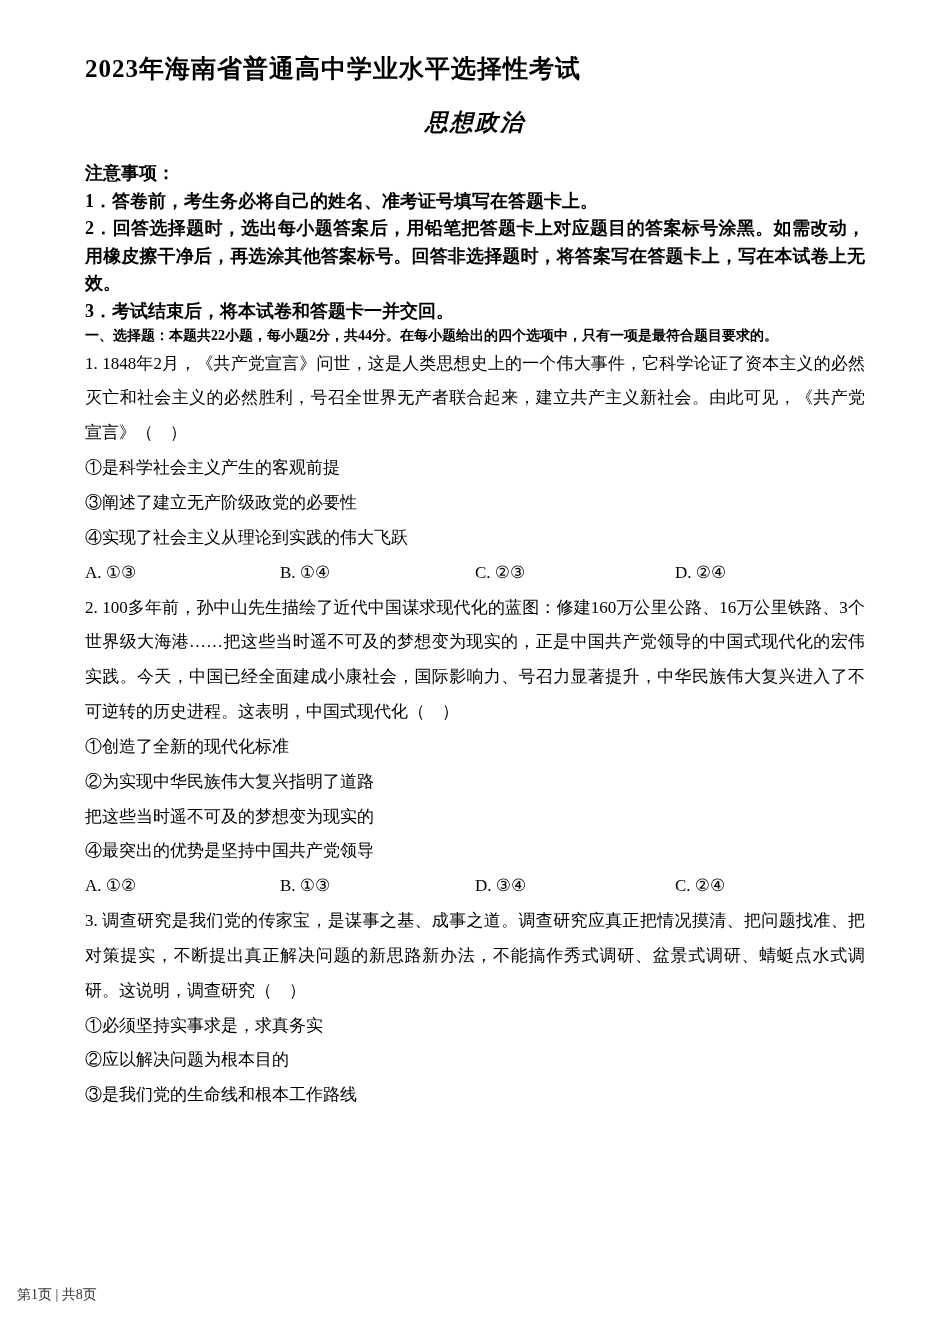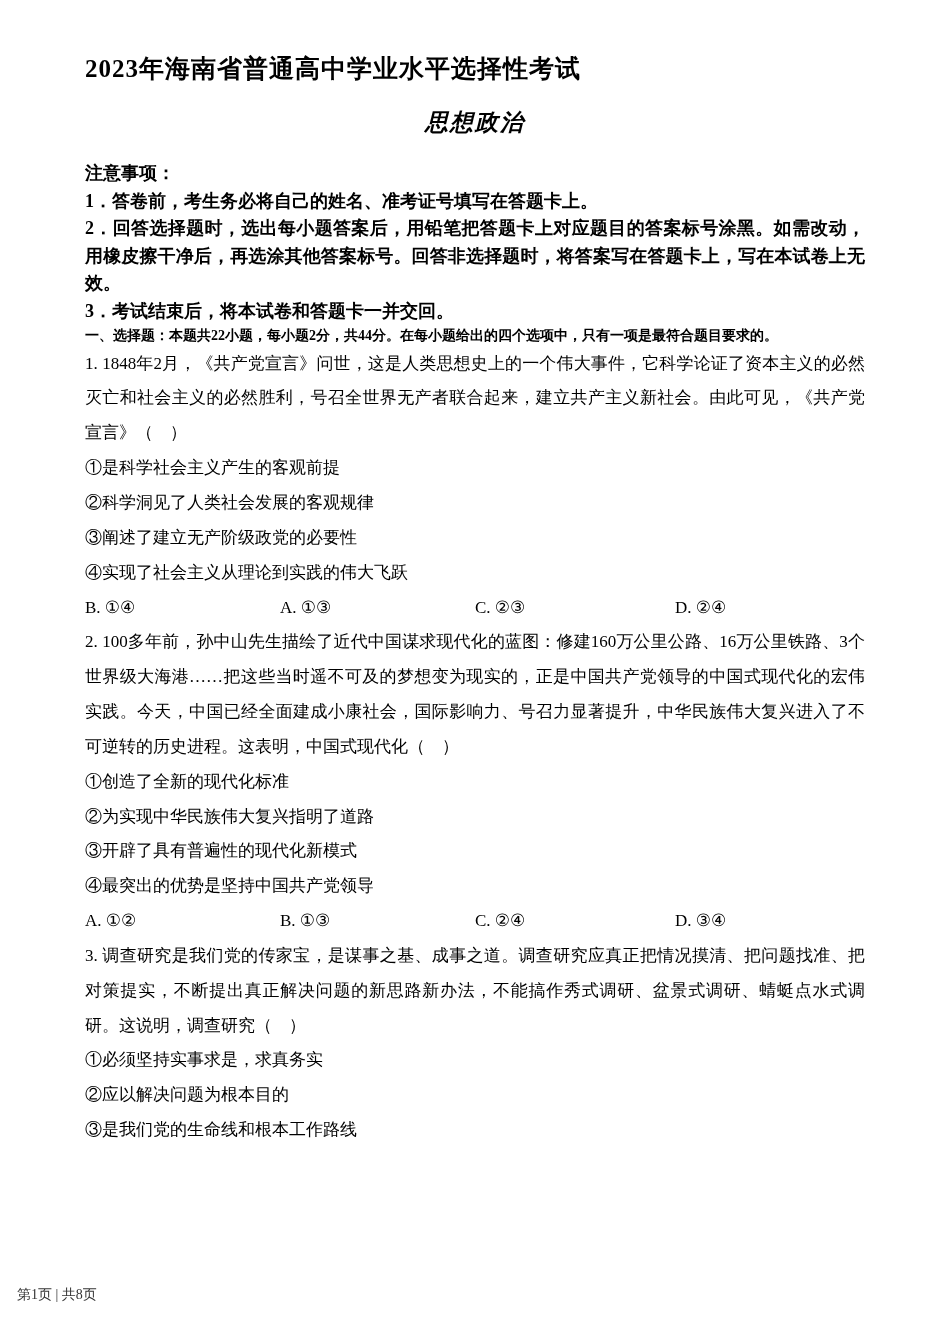--- a/index.html
+++ b/index.html
@@ -77,42 +77,41 @@
     <div>3．考试结束后，将本试卷和答题卡一并交回。</div>
   </div>
 
   <div class="section-header">一、选择题：本题共22小题，每小题2分，共44分。在每小题给出的四个选项中，只有一项是最符合题目要求的。</div>
 
   <div class="questions">
 
     <div class="question">
       <div class="stem">1. 1848年2月，《共产党宣言》问世，这是人类思想史上的一个伟大事件，它科学论证了资本主义的必然灭亡和社会主义的必然胜利，号召全世界无产者联合起来，建立共产主义新社会。由此可见，《共产党宣言》（　）</div>
       <div class="choice">①是科学社会主义产生的客观前提</div>
-      <div class="choice">②科学洞见了人类社会发展的客观规律</div>
       <div class="choice">③阐述了建立无产阶级政党的必要性</div>
       <div class="choice">④实现了社会主义从理论到实践的伟大飞跃</div>
       <div class="options-row">
+        <span>A. ①③</span>
         <span>B. ①④</span>
-        <span>A. ①③</span>
         <span>C. ②③</span>
         <span>D. ②④</span>
       </div>
     </div>
 
     <div class="question">
       <div class="stem">2. 100多年前，孙中山先生描绘了近代中国谋求现代化的蓝图：修建160万公里公路、16万公里铁路、3个世界级大海港……把这些当时遥不可及的梦想变为现实的，正是中国共产党领导的中国式现代化的宏伟实践。今天，中国已经全面建成小康社会，国际影响力、号召力显著提升，中华民族伟大复兴进入了不可逆转的历史进程。这表明，中国式现代化（　）</div>
       <div class="choice">①创造了全新的现代化标准</div>
       <div class="choice">②为实现中华民族伟大复兴指明了道路</div>
-      <div class="choice">③开辟了具有普遍性的现代化新模式</div>
+      <div class="choice">把这些当时遥不可及的梦想变为现实的</div>
       <div class="choice">④最突出的优势是坚持中国共产党领导</div>
       <div class="options-row">
         <span>A. ①②</span>
         <span>B. ①③</span>
+        <span>D. ③④</span>
         <span>C. ②④</span>
-        <span>D. ③④</span>
       </div>
     </div>
 
     <div class="question">
       <div class="stem">3. 调查研究是我们党的传家宝，是谋事之基、成事之道。调查研究应真正把情况摸清、把问题找准、把对策提实，不断提出真正解决问题的新思路新办法，不能搞作秀式调研、盆景式调研、蜻蜓点水式调研。这说明，调查研究（　）</div>
       <div class="choice">①必须坚持实事求是，求真务实</div>
       <div class="choice">②应以解决问题为根本目的</div>
       <div class="choice">③是我们党的生命线和根本工作路线</div>
     </div>
 

